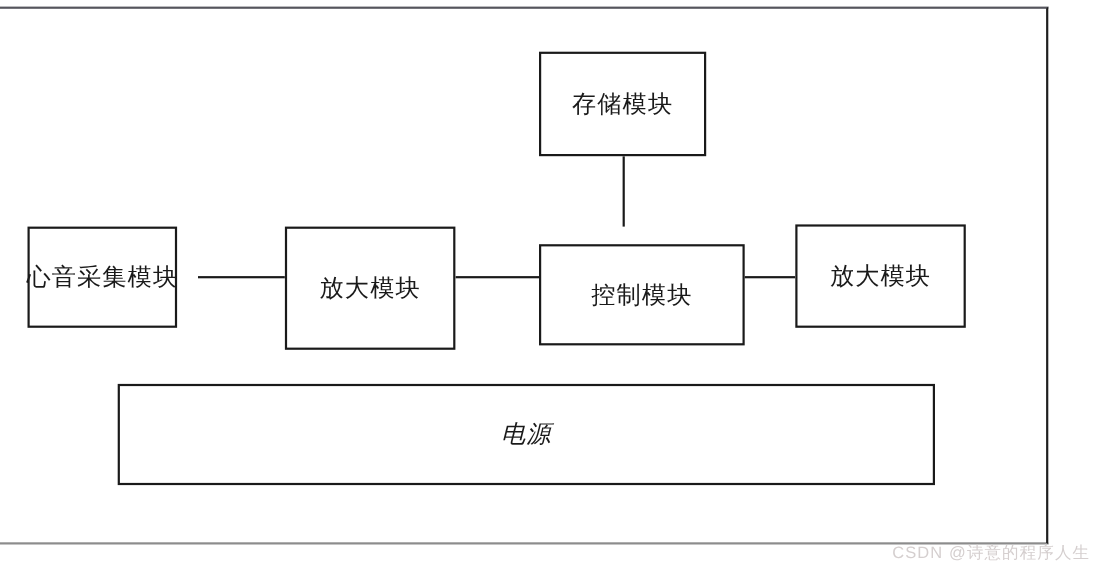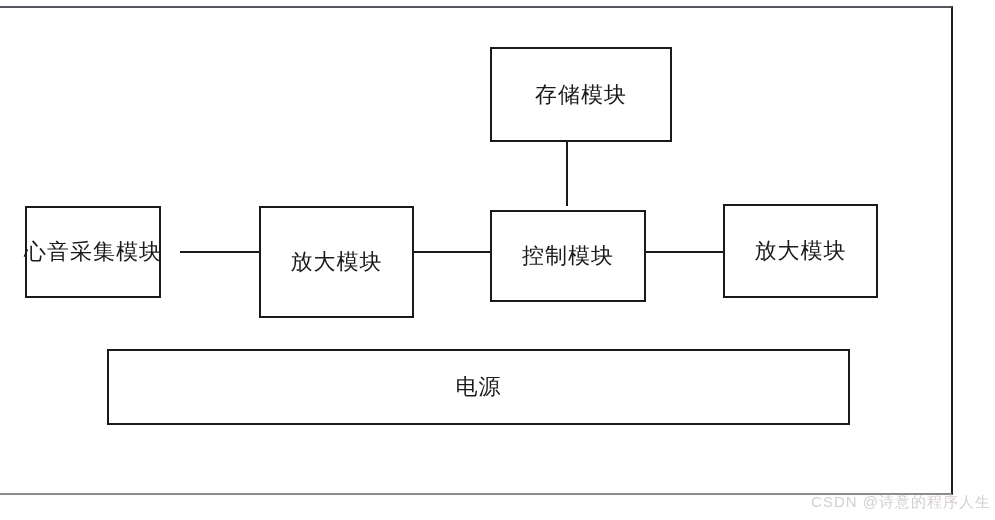--- a/index.html
+++ b/index.html
@@ -33,26 +33,26 @@
     border: 2px solid #1a1a1a;
     background: #ffffff;
     display: flex;
     align-items: center;
     justify-content: center;
     font-size: 22px;
     color: #1a1a1a;
     letter-spacing: 1px;
     white-space: nowrap;
   }
-  .node-storage   { left: 490px; top: 47px;  width: 182px; height: 95px; }
+  .node-storage   { left: 490px; top: 47px;  width: 152px; height: 95px; }
   .node-heart     { left: 25px;  top: 206px; width: 136px; height: 92px; }
   .node-amp       { left: 259px; top: 206px; width: 155px; height: 112px; }
-  .node-control   { left: 490px; top: 210px; width: 156px; height: 92px; }
+  .node-control   { left: 490px; top: 222px; width: 187px; height: 92px; }
   .node-bluetooth { left: 723px; top: 204px; width: 155px; height: 94px; }
-  .node-power     { left: 107px; top: 349px; width: 743px; height: 76px; }
+  .node-power     { left: 107px; top: 349px; width: 743px; height: 92px; font-style: italic; }
   .connector {
     position: absolute;
     background: #1a1a1a;
   }
   .conn-storage-control { left: 566px; top: 142px; width: 2px;  height: 64px; }
   .conn-heart-amp       { left: 180px; top: 251px; width: 79px; height: 2px; }
   .conn-amp-control     { left: 414px; top: 251px; width: 76px; height: 2px; }
   .conn-control-bt      { left: 646px; top: 251px; width: 77px; height: 2px; }
   .watermark {
     position: absolute;

